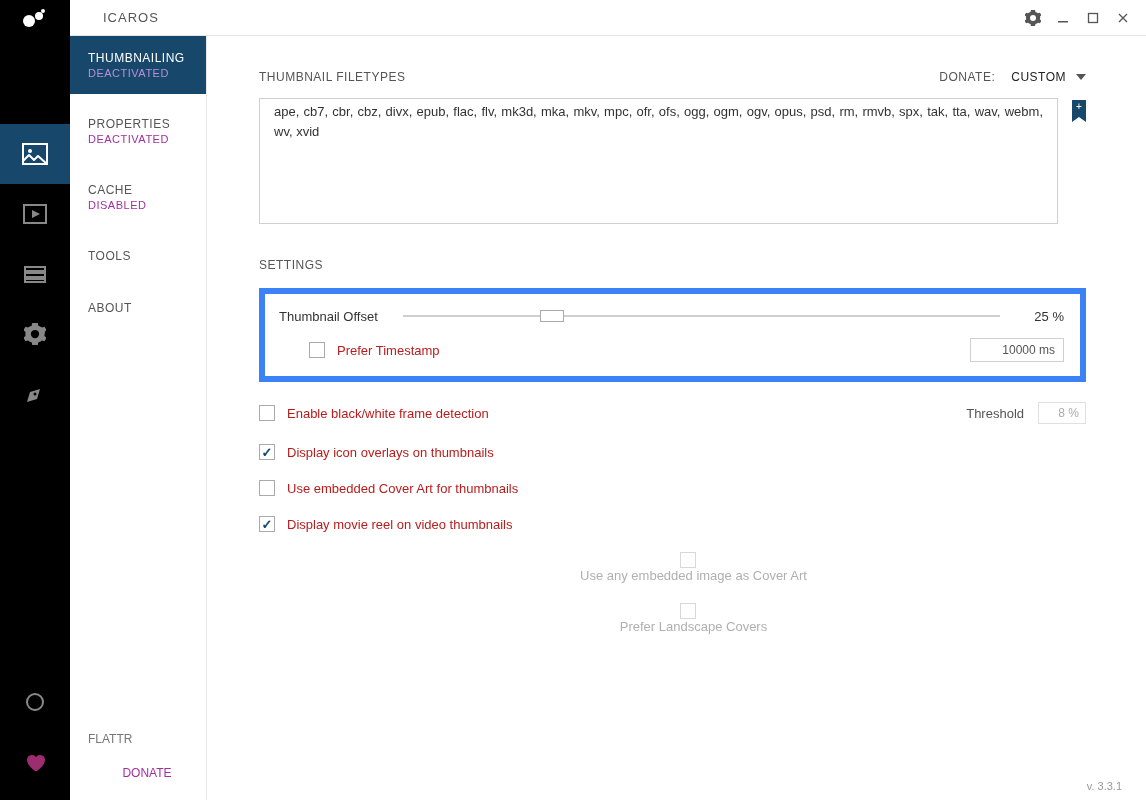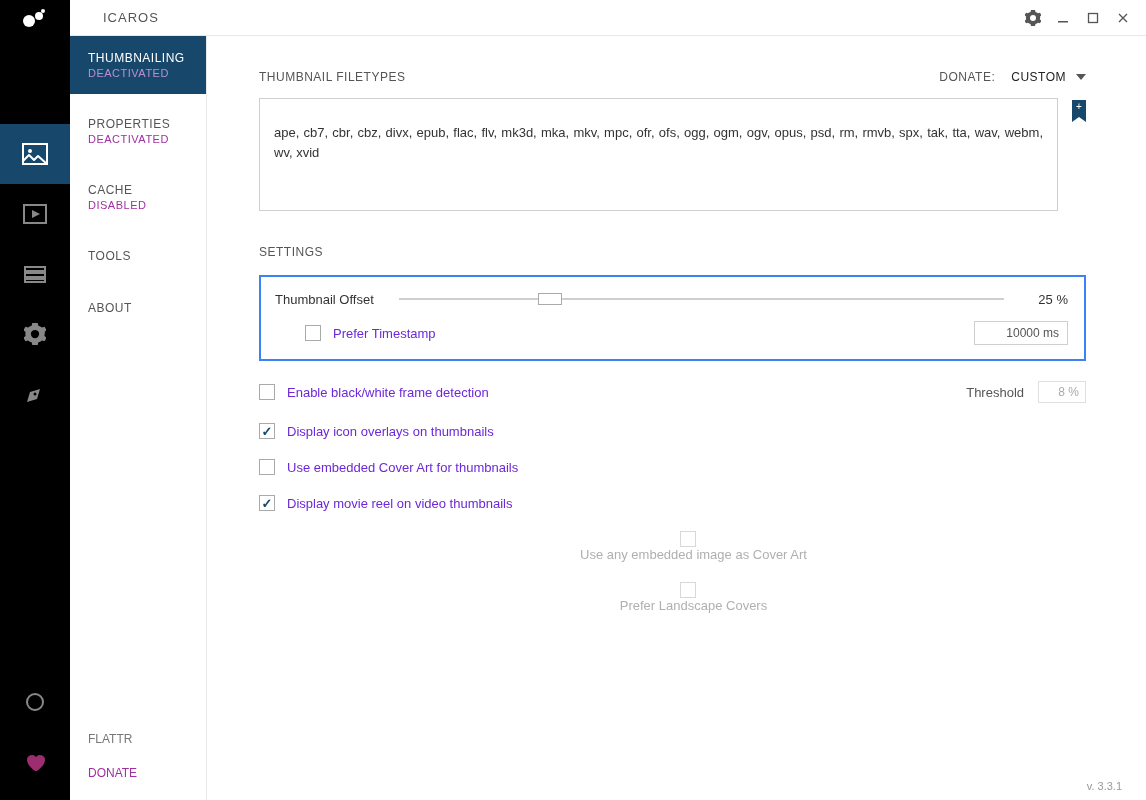--- a/index.html
+++ b/index.html
@@ -21,43 +21,43 @@
   .iconbar .ibtn.heart { color: #9c2d6f; }
 
   .sidebar { width: 137px; background: #fff; border-right: 1px solid #e8e8e8; display: flex; flex-direction: column; padding-top: 104px; }
   .sidebar .sitem { padding: 8px 0 8px 18px; font-size: 12px; letter-spacing: 0.5px; color: #555; cursor: pointer; }
   .sidebar .sitem .sub { font-size: 11px; color: #a030a0; margin-top: 2px; }
   .sidebar .sitem.active { background: #17486b; color: #fff; margin-top:-104px; padding-top:15px; padding-bottom:15px; margin-bottom:15px;}
   .sidebar .sitem.active .sub { color: #b98fd8; }
   .sidebar .sgap { height: 22px; }
   .sidebar .sspacer { flex: 1; }
   .sidebar .slink { padding: 10px 0 10px 18px; font-size: 12px; color: #777; cursor:pointer;}
-  .sidebar .slink.donate { color: #a030a0; }
+  .sidebar .slink.donate { color: #a030a0; text-align: center; }
 
   .main { flex: 1; padding: 34px 60px 0 52px; position: relative; overflow: auto; color: #444;}
   .section-header { display: flex; align-items: center; justify-content: space-between; font-size: 12px; letter-spacing: 0.5px; color: #555; margin-bottom: 14px; }
   .preset-wrap { display:flex; align-items:center; gap:16px;}
   .preset-label { font-size: 12px; color:#555;}
   .preset-select { display:flex; align-items:center; gap:10px; font-size:12px; color:#222; cursor:pointer;}
   .filetypes-row { display:flex; align-items:flex-start; gap:14px;}
-  .filetypes-box { flex:1; height: 113px; border: 1px solid #cfcfcf; padding: 24px 14px; font-size: 13px; line-height: 1.5; color:#333; text-align: justify;}
+  .filetypes-box { flex:1; height: 126px; border: 1px solid #cfcfcf; padding: 3px 14px; font-size: 13px; line-height: 1.5; color:#333; text-align: justify;}
   .bookmark { width: 14px; margin-top:2px;}
 
   .section-label { font-size: 12px; letter-spacing:0.5px; color:#555; margin: 34px 0 16px 0;}
-  .settings-box { border:2px solid #3b82f6; padding: 14px 16px 14px 14px;}
+  .settings-box { border:6px solid #3b82f6; padding: 14px 16px 14px 14px;}
   .offset-row { display:flex; align-items:center; gap:14px;}
   .offset-label { font-size:13px; color:#333; width:110px;}
   .slider { flex:1; position:relative; height:16px;}
   .slider-track { position:absolute; left:0; right:0; top:50%; height:2px; background:#cfcfcf; transform:translateY(-50%);}
   .slider-thumb { position:absolute; top:50%; width:24px; height:12px; background:#fff; border:1px solid #aaa; transform:translate(-50%,-50%);}
   .offset-value { width:50px; text-align:right; font-size:13px; color:#333;}
   .timestamp-row { display:flex; align-items:center; margin-top:14px; padding-left:30px;}
   .chk { width:16px; height:16px; border:1px solid #aaa; display:inline-flex; align-items:center; justify-content:center; background:#fff; flex-shrink:0;}
   .chk.checked::after { content:"✓"; font-size:13px; color:#17486b; font-weight:bold; line-height:1;}
-  .chk-label { font-size:13px; margin-left:12px; color:#6d28d9;}
+  .chk-label { font-size:13px; margin-left:12px; color:#b91c1c;}
   .chk-label.disabled { color:#b0b0b0;}
   .timestamp-input { margin-left:auto; width:94px; height:24px; border:1px solid #cfcfcf; font-size:12px; text-align:right; padding-right:8px; color:#555;}
 
   .opt-row { display:flex; align-items:center; margin-top:20px;}
   .opt-row.indent { padding-left:30px;flex-direction:column;}
   .threshold-lbl { margin-left:auto; font-size:13px; color:#555;}
   .threshold-val { width:48px; height:22px; border:1px solid #e0e0e0; font-size:12px; color:#aaa; text-align:right; padding-right:6px; margin-left:14px; display:flex; align-items:center; justify-content:flex-end;}
   .chk.disabled { border-color:#d8d8d8;}
   .version { position:absolute; bottom:8px; right:24px; font-size:11px; color:#999;}
 </style>

